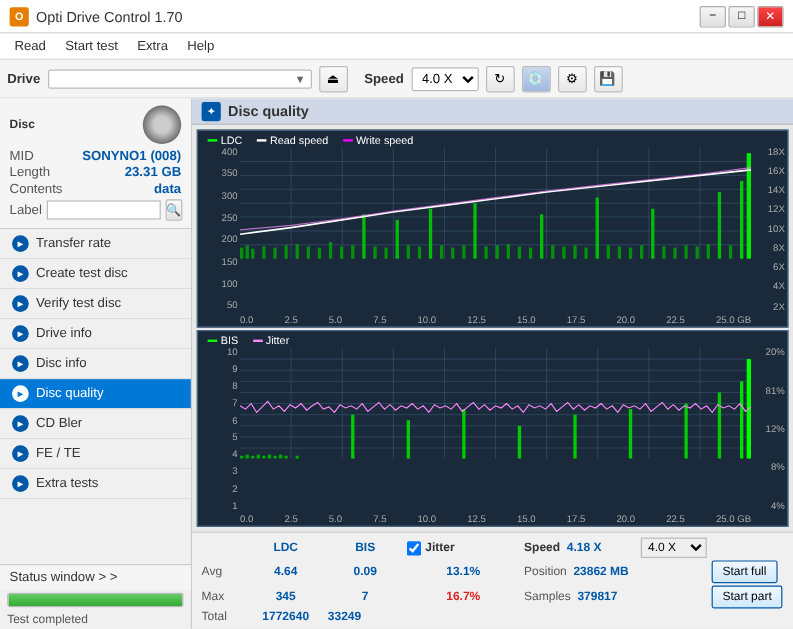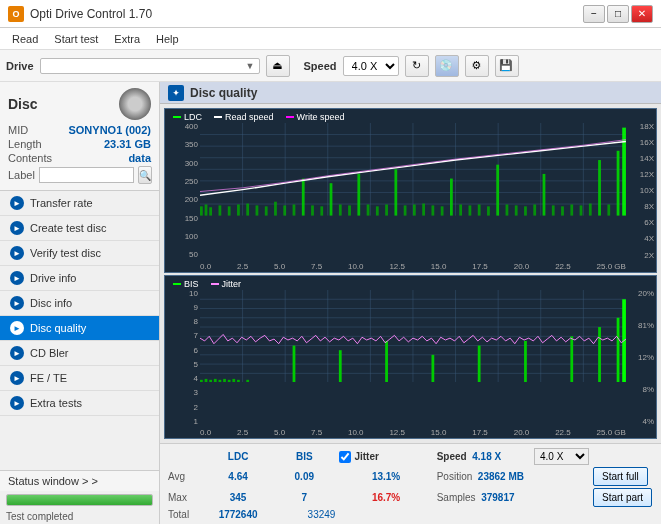--- a/index.html
+++ b/index.html
@@ -27,21 +27,21 @@
 
     
     .main-layout { display: flex; height: calc(524px - 82px); }
 
     
     .sidebar { width: 160px; min-width: 160px; background: #f0f0f0; border-right: 1px solid #ccc; display: flex; flex-direction: column; }
 
     
     .disc-panel { padding: 6px 8px; border-bottom: 1px solid #ccc; background: #f5f5f5; }
     .disc-panel-header { display: flex; align-items: center; justify-content: space-between; margin-bottom: 4px; }
-    .disc-panel-title { font-weight: bold; font-size: 14px; color: #333; }
+    .disc-panel-title { font-weight: bold; font-size: 10px; color: #333; }
     .disc-icon { width: 32px; height: 32px; background: radial-gradient(circle, #ccc 30%, #888 60%, #555 80%, #333 100%); border-radius: 50%; }
     .disc-info-row { display: flex; justify-content: space-between; margin-bottom: 2px; }
     .disc-info-label { color: #555; font-size: 11px; }
     .disc-info-value { color: #0058a8; font-size: 11px; font-weight: bold; }
     .label-row { display: flex; align-items: center; gap: 4px; margin-top: 2px; }
     .label-input { border: 1px solid #bbb; width: 95px; height: 16px; font-size: 10px; padding: 1px 2px; }
     .label-btn { width: 18px; height: 18px; border: 1px solid #bbb; background: linear-gradient(#fafafa, #e0e0e0); border-radius: 2px; display: flex; align-items: center; justify-content: center; cursor: pointer; font-size: 10px; }
 
     
     .nav-item { display: flex; align-items: center; padding: 5px 10px; cursor: pointer; color: #333; font-size: 11px; border-bottom: 1px solid #ddd; gap: 6px; background: #f0f0f0; }
@@ -130,21 +130,21 @@
 
   <div class="sidebar">
 
     <div class="disc-panel">
       <div class="disc-panel-header">
         <span class="disc-panel-title">Disc</span>
         <div class="disc-icon"></div>
       </div>
       <div class="disc-info-row">
         <span class="disc-info-label">MID</span>
-        <span class="disc-info-value">SONYNO1 (002)</span>
+        <span class="disc-info-value">SONYNO1 (008)</span>
       </div>
       <div class="disc-info-row">
         <span class="disc-info-label">Length</span>
         <span class="disc-info-value">23.31 GB</span>
       </div>
       <div class="disc-info-row">
         <span class="disc-info-label">Contents</span>
         <span class="disc-info-value">data</span>
       </div>
       <div class="label-row">
@@ -467,21 +467,21 @@
         <span style="flex:1.5;font-size:10px;color:#555;">Samples &nbsp;<span style="color:#0058a8;font-weight:bold;">379817</span></span>
         <div style="width:55px;"></div>
         <div style="width:60px;">
           <button class="start-btn">Start part</button>
         </div>
       </div>
 
       <div class="stats-row" style="gap:4px;">
         <span class="stats-label" style="width:35px;font-size:10px;color:#555;">Total</span>
         <span style="flex:1;text-align:center;font-size:10px;color:#0058a8;font-weight:bold;">1772640</span>
-        <span style="flex:1;text-align:right;font-size:10px;color:#0058a8;font-weight:normal;">33249</span>
+        <span style="flex:1;text-align:left;font-size:10px;color:#0058a8;font-weight:bold;">33249</span>
         <span style="flex:1.5;"></span>
         <span style="flex:1.5;"></span>
         <div style="width:55px;"></div>
         <div style="width:60px;"></div>
       </div>
     </div>
 
   </div>
 </div>
 

